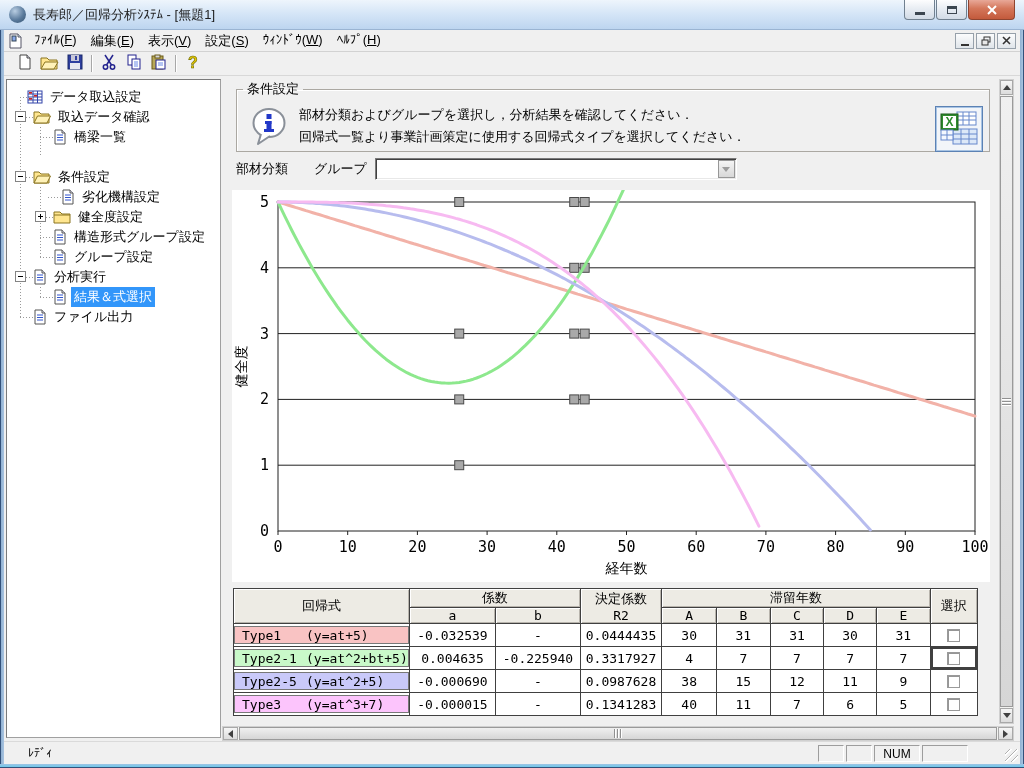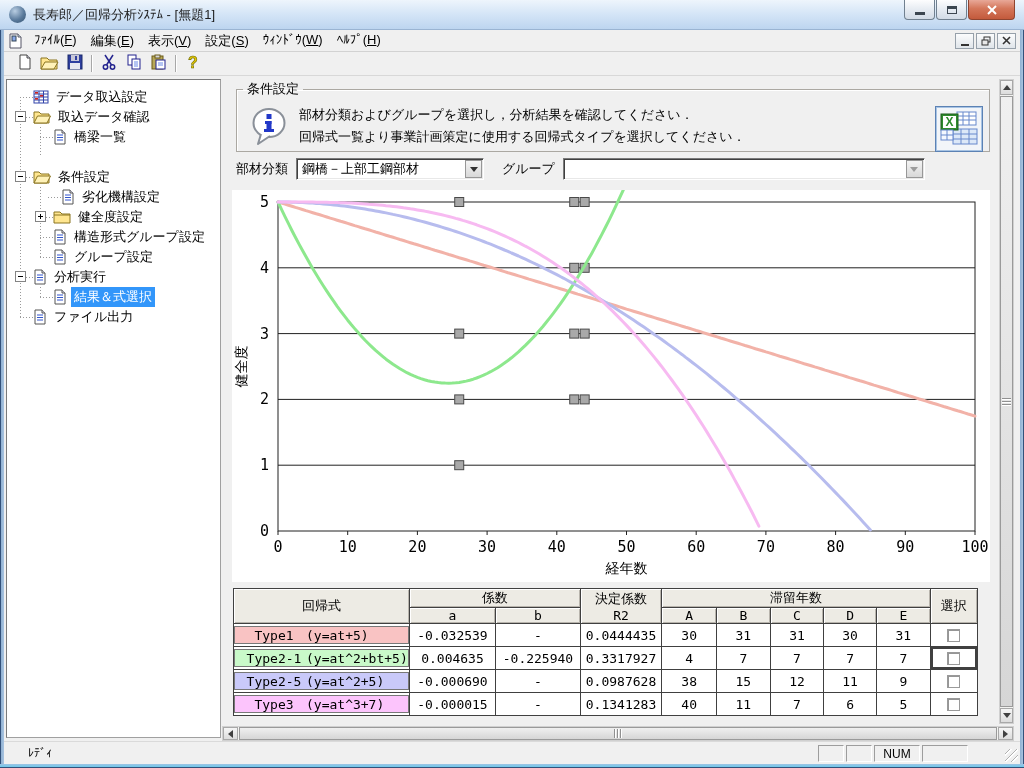--- a/index.html
+++ b/index.html
@@ -79,21 +79,21 @@
   .chart svg text{font-family:"DejaVu Sans Mono","DejaVu Sans",monospace;font-size:15px;fill:#000;}
   .chart svg text.axis-title{font-family:"Liberation Sans","DejaVu Sans",sans-serif;font-size:14px;}
 
   .table-clip{position:absolute;left:11px;top:512px;width:745px;height:138px;overflow:hidden;}
   table.rtable{border-collapse:collapse;table-layout:fixed;font-family:"DejaVu Sans Mono",monospace;font-size:13px;}
   table.rtable th,table.rtable td{border:1px solid #404040;padding:0;text-align:center;overflow:hidden;white-space:nowrap;}
   table.rtable th{background:#edebe4;font-weight:normal;box-shadow:inset 1px 1px 0 #fff,inset -1px -1px 0 #b8b4ac;}
   table.rtable td{background:#fff;height:23px;}
   td.eq-cell{padding:2px;}
   .eq-box{border:1px solid #787878;height:18px;display:flex;align-items:center;padding-left:7px;}
-  .eq-name{display:inline-block;width:64px;text-align:center;}
+  .eq-name{display:inline-block;width:64px;text-align:left;}
   td.gray{background:#d4d4d4;}
   td.sel-cell{position:relative;}
   td.sel-cell.focus{box-shadow:inset 0 0 0 2px #404040;}
   .cb{width:13px;height:13px;margin:0 auto;background:#fff;border:1px solid #9a9a9a;
     box-shadow:inset 1px 1px 0 rgba(64,64,64,.55), inset -1px -1px 0 rgba(255,255,255,.95);}
 
   
   .hscroll{position:absolute;left:0;top:650px;width:792px;height:15px;background:#f2f2f0;border:1px solid #d0d0d0;}
   .vscroll{position:absolute;left:777px;top:3px;width:15px;height:645px;background:#f2f2f0;border:1px solid #d0d0d0;}
   .sb-btn{position:absolute;background:linear-gradient(#f6f6f6,#dcdcdc);border:1px solid #a8a8a8;
@@ -231,21 +231,21 @@
     </div>
 
   <div class="main-bg"></div>
 
   <div class="tree-panel">
     <div class="tree-inner" id="tree">
         <div class="guide" style="left: 13px; top: 17px; height: 220px;"></div>
         <div class="guide" style="left: 33px; top: 47px; height: 30px;"></div>
         <div class="guide" style="left: 33px; top: 107px; height: 70px;"></div>
         <div class="guide" style="left: 33px; top: 207px; height: 10px;"></div>
-        <div class="tree-row" style="top: 7px; left: 0px; right: 0px; padding-left: 26px;">
+        <div class="tree-row" style="top: 7px; left: 0px; right: 0px; padding-left: 20px;">
           <div class="stub" style="left: 13px; width: 13px;"></div>
           <span class="tree-icon">
             <svg width="16" height="14" viewBox="0 0 16 14">
               <rect x="1" y="1" width="14" height="12" fill="#fff" stroke="#3344aa"></rect>
               <line x1="1" y1="4" x2="15" y2="4" stroke="#3344aa"></line>
               <line x1="1" y1="7" x2="15" y2="7" stroke="#3344aa"></line>
               <line x1="1" y1="10" x2="15" y2="10" stroke="#3344aa"></line>
               <line x1="6" y1="1" x2="6" y2="13" stroke="#3344aa"></line>
               <line x1="10.5" y1="1" x2="10.5" y2="13" stroke="#3344aa"></line>
               <rect x="2" y="2" width="3" height="1.6" fill="#cc2222"></rect>
@@ -427,26 +427,20 @@
           <text x="10.5" y="16" font-size="12" font-weight="bold" fill="#2e8b2e" text-anchor="middle">X</text>
           <rect x="2" y="20" width="12" height="10" fill="#f4f8ff" stroke="#6688cc"></rect>
           <line x1="2" y1="25" x2="14" y2="25" stroke="#6688cc"></line>
             <line x1="8" y1="20" x2="8" y2="30" stroke="#6688cc"></line>
         </svg>
       </button>
     </fieldset>
 
     <div class="filter-row">
       <span class="filter-label">部材分類</span>
-      <div class="combo" style="width:188px;">
-        <span class="combo-value">鋼橋－上部工鋼部材</span>
-        <div class="combo-btn">
-            <div class="combo-arrow"></div>
-          </div>
-      </div>
       <span class="filter-label" style="margin-left:18px;">グループ</span>
       <div class="combo disabled" style="width:362px;">
         <span class="combo-value"></span>
         <div class="combo-btn">
             <div class="combo-arrow"></div>
           </div>
       </div>
     </div>
 
     <div class="chart" id="chart"><svg width="758" height="392" viewBox="0 0 758 392">

